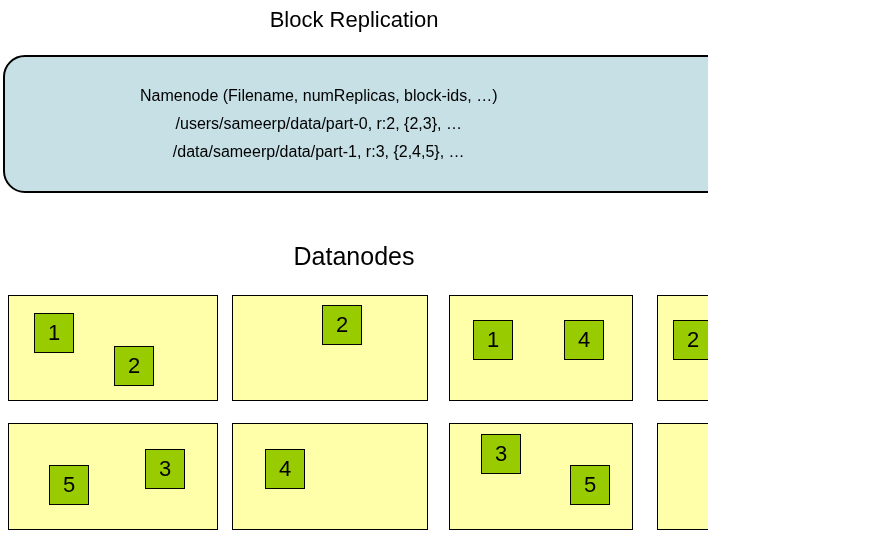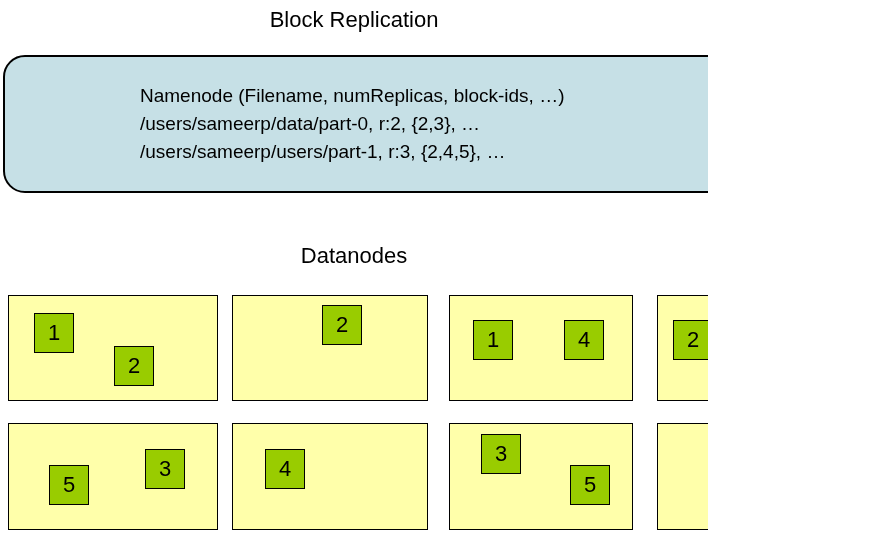--- a/index.html
+++ b/index.html
@@ -31,30 +31,31 @@
     left: 3px; top: 55px;
     width: 867px; height: 138px;
     background: var(--nn-fill);
     border: 2px solid var(--outline);
     border-radius: 22px;
     box-sizing: border-box;
   }
   .nn-text {
     position: absolute;
     left: 135px; top: 25px;
-    font-size: 19px;
+    font-size: 16px;
     line-height: 28px;
     white-space: nowrap;
+    text-align: center;
   }
   .dn-heading {
     position: absolute;
     top: 243px; left: 0;
     width: 100%;
     text-align: center;
-    font-size: 22px;
+    font-size: 25px;
     line-height: 26px;
   }
   .datanode {
     position: absolute;
     background: var(--dn-fill);
     border: 1px solid var(--outline);
     box-sizing: border-box;
   }
   .block {
     position: absolute;
@@ -71,21 +72,21 @@
 </head>
 <body>
 
 <div class="canvas">
   <div class="slide-title">Block Replication</div>
 
   <div class="namenode">
     <div class="nn-text">
       <div>Namenode (Filename, numReplicas, block-ids, …)</div>
       <div>/users/sameerp/data/part-0, r:2, {2,3}, …</div>
-      <div>/users/sameerp/users/part-1, r:3, {2,4,5}, …</div>
+      <div>/data/sameerp/data/part-1, r:3, {2,4,5}, …</div>
     </div>
   </div>
 
   <div class="dn-heading">Datanodes</div>
 
   <div id="datanodes-area">
       <div class="datanode" style="left: 8px; top: 295px; width: 210px; height: 106px;">
         <div class="block" style="left: 25px; top: 17px;">1</div>
         <div class="block" style="left: 105px; top: 50px;">2</div>
       </div>

